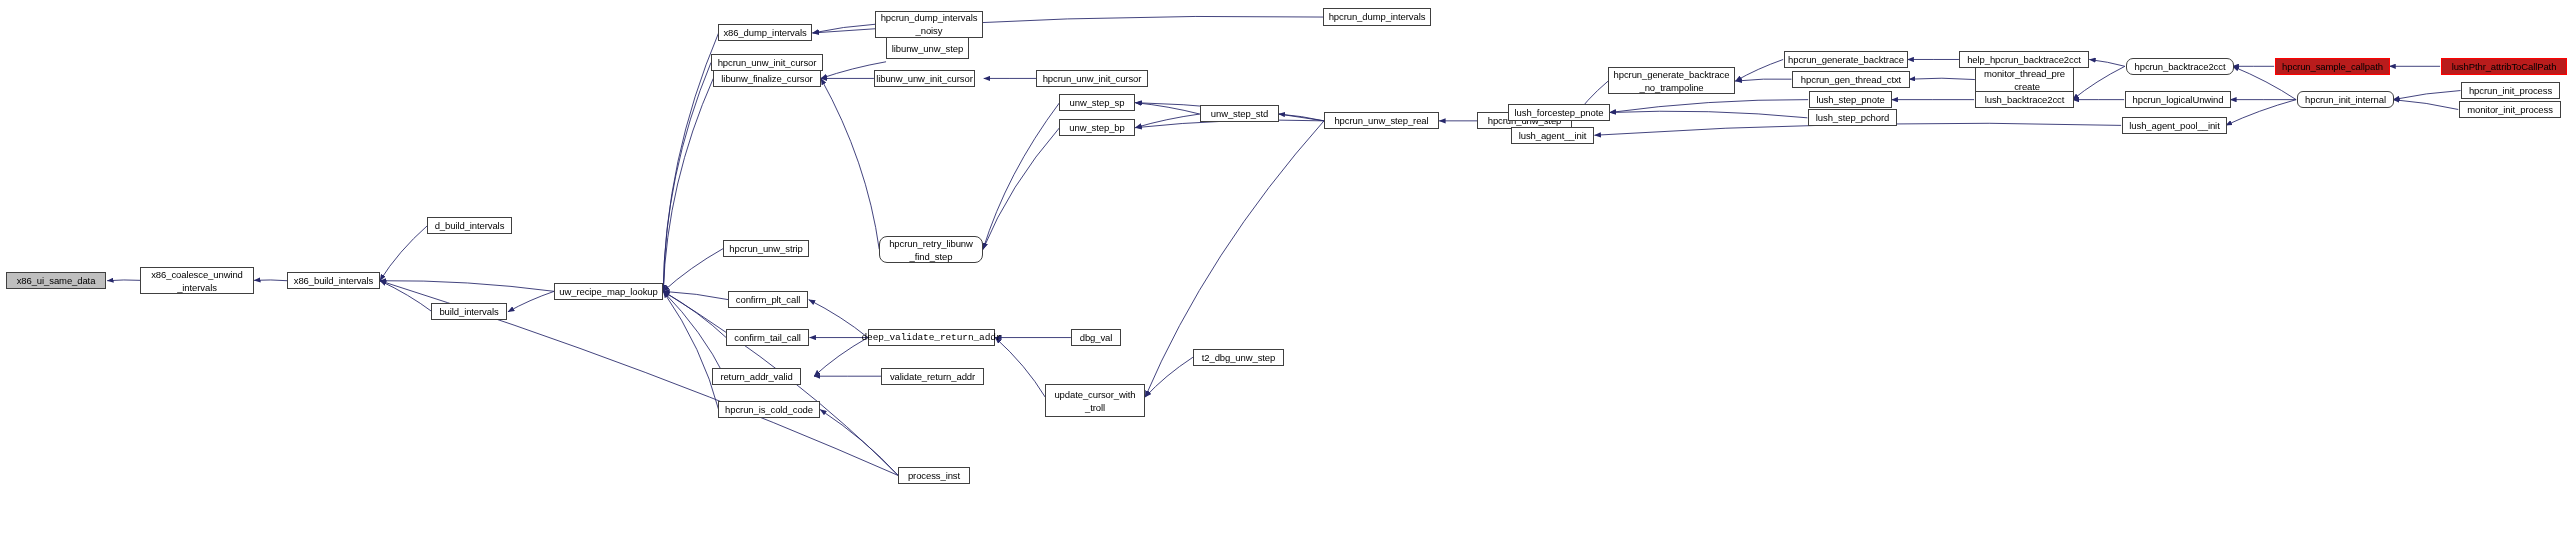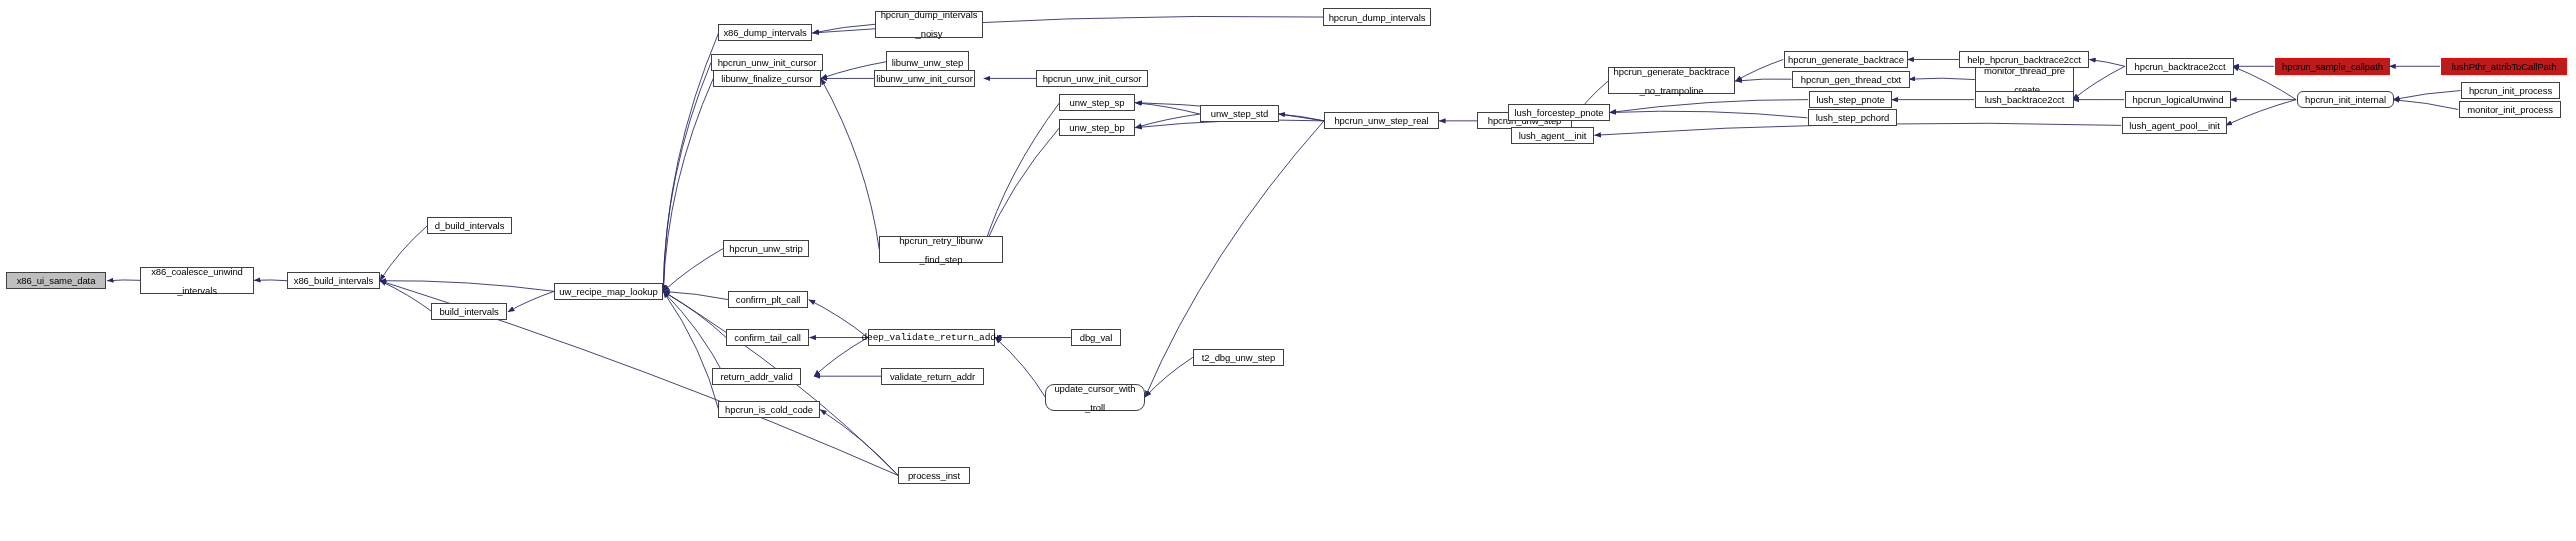--- a/index.html
+++ b/index.html
@@ -35,21 +35,21 @@
     position: absolute;
     box-sizing: border-box;
     border: 0.8px solid #404040;
     background: #ffffff;
     color: #000000;
     display: flex;
     align-items: center;
     justify-content: center;
     text-align: center;
     font-size: 9.5px;
-    line-height: 19px;
+    line-height: 13px;
     white-space: pre-line;
     letter-spacing: -0.1px;
     padding: 0 1.5px;
   }
   .node.highlight {
     background: #bfbfbf;
     border-color: #404040;
     text-align: center;
   }
   .node.alert {
@@ -134,58 +134,58 @@
 _intervals</span></div>
       <div class="node" style="left: 287px; top: 272px; width: 93px; height: 17.4px;"><span>x86_build_intervals</span></div>
       <div class="node" style="left: 427px; top: 217px; width: 85px; height: 17.4px;"><span>d_build_intervals</span></div>
       <div class="node" style="left: 431px; top: 303px; width: 76px; height: 17.4px;"><span>build_intervals</span></div>
       <div class="node" style="left: 554px; top: 283px; width: 109px; height: 17.4px;"><span>uw_recipe_map_lookup</span></div>
       <div class="node" style="left: 718px; top: 24px; width: 94px; height: 17.4px;"><span>x86_dump_intervals</span></div>
       <div class="node" style="left: 875px; top: 10.6px; width: 108px; height: 27px;"><span>hpcrun_dump_intervals
 _noisy</span></div>
       <div class="node" style="left: 1323px; top: 8.3px; width: 108px; height: 17.4px;"><span>hpcrun_dump_intervals</span></div>
       <div class="node" style="left: 711px; top: 54px; width: 112px; height: 17.4px;"><span>hpcrun_unw_init_cursor</span></div>
-      <div class="node" style="left: 886px; top: 51px; width: 83px; height: 22px;"><span>libunw_unw_step</span></div>
+      <div class="node" style="left: 886px; top: 37px; width: 83px; height: 22px;"><span>libunw_unw_step</span></div>
       <div class="node" style="left: 713px; top: 70px; width: 108px; height: 17.4px;"><span>libunw_finalize_cursor</span></div>
       <div class="node" style="left: 874px; top: 70px; width: 101px; height: 17.4px;"><span>libunw_unw_init_cursor</span></div>
       <div class="node" style="left: 1036px; top: 70px; width: 112px; height: 17.4px;"><span>hpcrun_unw_init_cursor</span></div>
       <div class="node" style="left: 723px; top: 240px; width: 86px; height: 17.4px;"><span>hpcrun_unw_strip</span></div>
-      <div class="node" style="left: 879px; top: 236px; width: 124px; height: 27px;"><span>hpcrun_retry_libunw
+      <div class="node" style="left: 879px; top: 236px; width: 104px; height: 27px; border-radius: 8px;"><span>hpcrun_retry_libunw
 _find_step</span></div>
       <div class="node" style="left: 1059px; top: 94px; width: 76px; height: 17.4px;"><span>unw_step_sp</span></div>
       <div class="node" style="left: 1200px; top: 105px; width: 79px; height: 17.4px;"><span>unw_step_std</span></div>
       <div class="node" style="left: 1059px; top: 119px; width: 76px; height: 17.4px;"><span>unw_step_bp</span></div>
       <div class="node" style="left: 1324px; top: 112px; width: 115px; height: 17.4px;"><span>hpcrun_unw_step_real</span></div>
       <div class="node" style="left: 1477px; top: 112px; width: 95px; height: 17.4px;"><span>hpcrun_unw_step</span></div>
       <div class="node" style="left: 1508px; top: 104px; width: 102px; height: 17.4px;"><span>lush_forcestep_pnote</span></div>
       <div class="node" style="left: 1511px; top: 127px; width: 83px; height: 17.4px;"><span>lush_agent__init</span></div>
       <div class="node" style="left: 1608px; top: 67px; width: 127px; height: 27px;"><span>hpcrun_generate_backtrace
 _no_trampoline</span></div>
       <div class="node" style="left: 1792px; top: 71px; width: 118px; height: 17.4px;"><span>hpcrun_gen_thread_ctxt</span></div>
       <div class="node" style="left: 1975px; top: 66px; width: 99px; height: 27px;"><span>monitor_thread_pre
 _create</span></div>
       <div class="node" style="left: 1784px; top: 51px; width: 124px; height: 17.4px;"><span>hpcrun_generate_backtrace</span></div>
       <div class="node" style="left: 1959px; top: 51px; width: 130px; height: 17.4px;"><span>help_hpcrun_backtrace2cct</span></div>
       <div class="node" style="left: 1809px; top: 91px; width: 83px; height: 17.4px;"><span>lush_step_pnote</span></div>
       <div class="node" style="left: 1808px; top: 109px; width: 89px; height: 17.4px;"><span>lush_step_pchord</span></div>
       <div class="node" style="left: 1975px; top: 91px; width: 99px; height: 17.4px;"><span>lush_backtrace2cct</span></div>
-      <div class="node" style="left: 2126px; top: 58px; width: 108px; height: 17.4px;"><span>hpcrun_backtrace2cct</span></div>
+      <div class="node" style="left: 2126px; top: 58px; width: 108px; height: 17.4px; border-radius: 7px;"><span>hpcrun_backtrace2cct</span></div>
       <div class="node alert" style="left: 2275px; top: 58px; width: 115px; height: 17.4px;"><span>hpcrun_sample_callpath</span></div>
       <div class="node alert" style="left: 2441px; top: 58px; width: 126px; height: 17.4px;"><span>lushPthr_attribToCallPath</span></div>
       <div class="node" style="left: 2125px; top: 91px; width: 106px; height: 17.4px;"><span>hpcrun_logicalUnwind</span></div>
       <div class="node" style="left: 2297px; top: 91px; width: 97px; height: 17.4px; border-radius: 6px;"><span>hpcrun_init_internal</span></div>
       <div class="node" style="left: 2461px; top: 82px; width: 99px; height: 17.4px;"><span>hpcrun_init_process</span></div>
       <div class="node" style="left: 2459px; top: 101px; width: 102px; height: 17.4px;"><span>monitor_init_process</span></div>
       <div class="node" style="left: 2122px; top: 117px; width: 105px; height: 17.4px;"><span>lush_agent_pool__init</span></div>
       <div class="node" style="left: 728px; top: 291px; width: 80px; height: 17.4px;"><span>confirm_plt_call</span></div>
       <div class="node" style="left: 726px; top: 329px; width: 83px; height: 17.4px;"><span>confirm_tail_call</span></div>
       <div class="node" style="left: 868px; top: 329px; width: 127px; height: 17.4px; font-family: Liberation Mono, monospace;"><span>deep_validate_return_addr</span></div>
       <div class="node" style="left: 1071px; top: 329px; width: 50px; height: 17.4px;"><span>dbg_val</span></div>
       <div class="node" style="left: 712px; top: 368px; width: 89px; height: 17.4px;"><span>return_addr_valid</span></div>
       <div class="node" style="left: 881px; top: 368px; width: 103px; height: 17.4px;"><span>validate_return_addr</span></div>
       <div class="node" style="left: 1193px; top: 349px; width: 91px; height: 17.4px;"><span>t2_dbg_unw_step</span></div>
-      <div class="node" style="left: 1045px; top: 384px; width: 100px; height: 27px; border-radius: 9px;"><span>update_cursor_with
+      <div class="node" style="left: 1045px; top: 384px; width: 100px; height: 33px;"><span>update_cursor_with
 _troll</span></div>
       <div class="node" style="left: 718px; top: 401px; width: 102px; height: 17.4px;"><span>hpcrun_is_cold_code</span></div>
       <div class="node" style="left: 898px; top: 467px; width: 72px; height: 17.4px;"><span>process_inst</span></div>
     </div>
 </div>
 
 
 </body></html>

